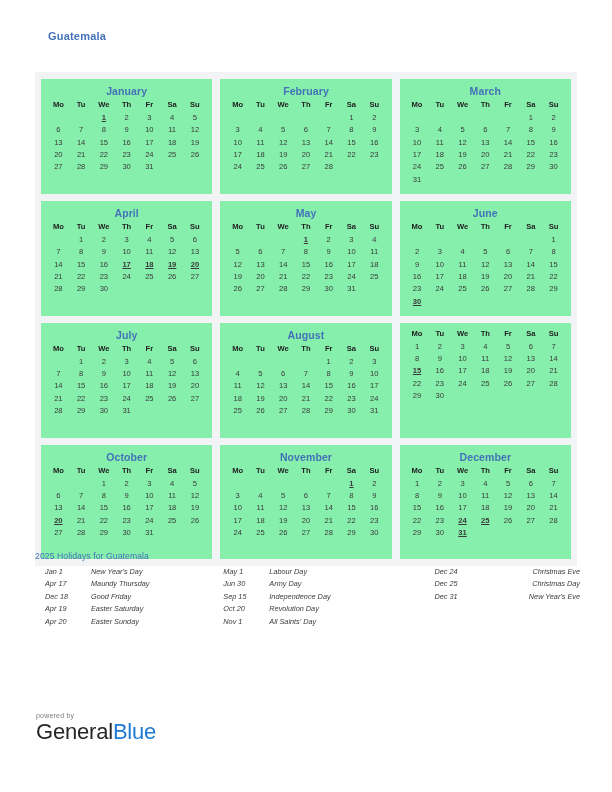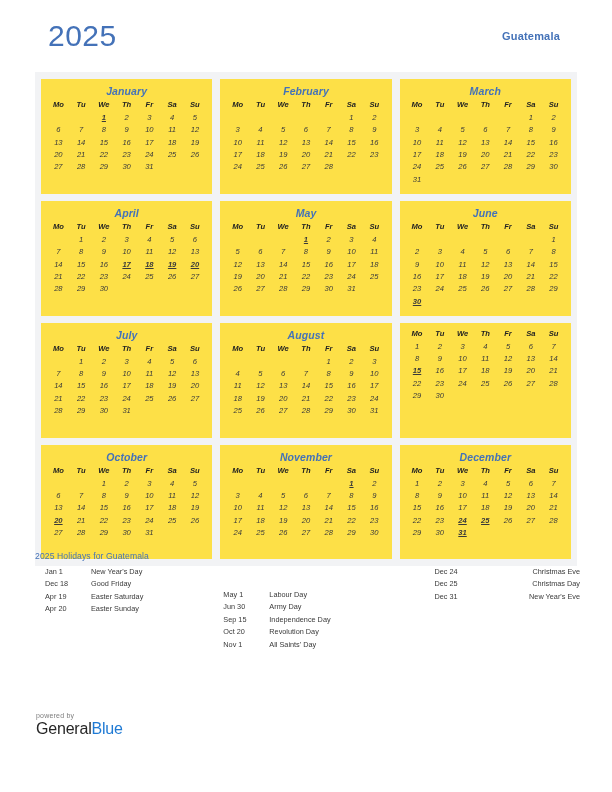--- a/index.html
+++ b/index.html
@@ -51,23 +51,22 @@
     width: 542px;
     background: #f2f3f5;
     padding: 7px 6px 7px 6px;
   }
   .months-grid {
     display: grid;
     grid-template-columns: repeat(3, 1fr);
     gap: 7px 8px;
   }
   .month {
-    background: #fde047;
+    background: #86efac;
     padding: 6px 6px 8px 6px;
-    font-style: italic;
   }
   .month-name {
     text-align: center;
     color: #4472b8;
     font-size: 10.5px;
     font-weight: bold;
     padding-bottom: 3px;
     letter-spacing: 0.1px;
   }
   table.month-table {
@@ -114,28 +113,29 @@
   }
   .holidays-cols {
     display: flex;
     padding-left: 10px;
   }
   .holiday-col {
     display: flex;
     flex-direction: column;
   }
   .holiday-col.col1 { width: 180px; }
-  .holiday-col.col2 { width: 190px; margin-top: 23px; }
+  .holiday-col.col2 { width: 190px; }
   .holiday-col.col3 { width: 170px; text-align: right; }
   .holiday-row {
     display: flex;
     font-size: 7.3px;
     color: #3a3a3a;
     line-height: 1;
     padding: 2.6px 0;
+    font-style: italic;
   }
   .holiday-date {
     width: 46px;
     flex: 0 0 46px;
   }
   .holiday-name { flex: 1; }
 
   
   .footer {
     position: absolute;
@@ -143,32 +143,31 @@
     top: 712px;
     width: 250px;
   }
   .powered-by {
     font-size: 7px;
     color: #7d7d7d;
     letter-spacing: 0.2px;
     margin-bottom: 1px;
   }
   .logo {
-    font-size: 16px;
+    font-size: 22px;
     line-height: 1.1;
     letter-spacing: -0.2px;
   }
   .logo-general { color: #262626; }
   .logo-blue { color: #1f7ad4; }
 </style>
 </head>
 <body>
 
 <div class="header">
-  <div class="year-title">2025</div>
   <div class="country-title">Guatemala</div>
 </div>
 
 <div class="calendar-panel">
   <div class="months-grid" id="months-grid">
       <div class="month">
         <div class="month-name">January</div>
         <table class="month-table">
           <thead>
             <tr>
@@ -1035,20 +1034,24 @@
 
 <div class="holidays-section">
   <div class="holidays-heading">2025 Holidays for Guatemala</div>
   <div class="holidays-cols" id="holidays-cols">
       <div class="holiday-col col1">
         <div class="holiday-row">
           <span class="holiday-date">Jan 1</span>
           <span class="holiday-name">New Year's Day</span>
         </div>
         <div class="holiday-row">
+          <span class="holiday-date">Apr 17</span>
+          <span class="holiday-name">Maundy Thursday</span>
+        </div>
+        <div class="holiday-row">
           <span class="holiday-date">Dec 18</span>
           <span class="holiday-name">Good Friday</span>
         </div>
         <div class="holiday-row">
           <span class="holiday-date">Apr 19</span>
           <span class="holiday-name">Easter Saturday</span>
         </div>
         <div class="holiday-row">
           <span class="holiday-date">Apr 20</span>
           <span class="holiday-name">Easter Sunday</span>

